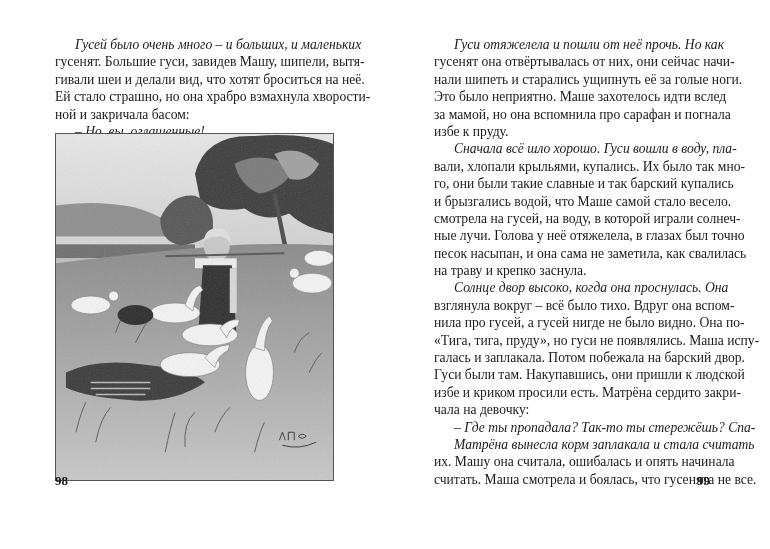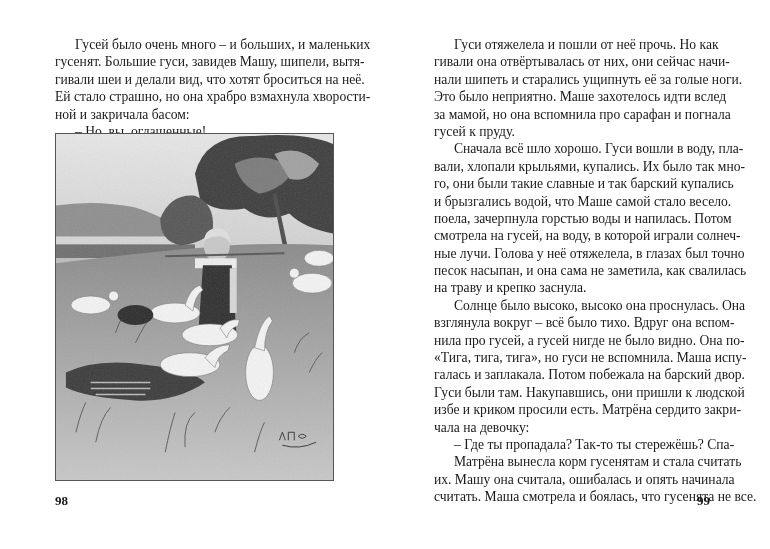--- a/index.html
+++ b/index.html
@@ -46,25 +46,26 @@
       text-align-last: justify;
       white-space: nowrap;
       height: 17.4px;
       overflow: visible;
     }
     .line.last {
       text-align-last: left;
     }
     .line.indent {
       padding-left: 20px;
+      font-style: italic;
     }
 
     .page-number {
       position: absolute;
-      top: 493px;
+      top: 473px;
       font-size: 13px;
       font-weight: bold;
       font-family: "Liberation Serif", serif;
     }
     .page-left .page-number { left: 55px; }
     .page-right .page-number { left: 312px; }
 
     .illustration {
       position: absolute;
       left: 55px;
@@ -189,50 +190,49 @@
     </svg>
   </div>
 
   <div class="page-number">98</div>
 </div>
 
 <div class="page page-right">
   <div class="text-block" id="right-text">
       <div class="paragraph">
         <span class="line indent">Гуси отяжелела и пошли от неё прочь. Но как</span>
-        <span class="line">гивали она отвёртывалась от них, они сейчас начи-</span>
+        <span class="line">гусенят она отвёртывалась от них, они сейчас начи-</span>
         <span class="line">нали шипеть и старались ущипнуть её за голые ноги.</span>
         <span class="line">Это было неприятно. Маше захотелось идти вслед</span>
         <span class="line">за мамой, но она вспомнила про сарафан и погнала</span>
-        <span class="line last">гусей к пруду.</span>
+        <span class="line last">избе к пруду.</span>
       </div>
       <div class="paragraph">
         <span class="line indent">Сначала всё шло хорошо. Гуси вошли в воду, пла-</span>
         <span class="line">вали, хлопали крыльями, купались. Их было так мно-</span>
         <span class="line">го, они были такие славные и так барский купались</span>
         <span class="line">и брызгались водой, что Маше самой стало весело.</span>
-        <span class="line">поела, зачерпнула горстью воды и напилась. Потом</span>
         <span class="line">смотрела на гусей, на воду, в которой играли солнеч-</span>
         <span class="line">ные лучи. Голова у неё отяжелела, в глазах был точно</span>
         <span class="line">песок насыпан, и она сама не заметила, как свалилась</span>
         <span class="line last">на траву и крепко заснула.</span>
       </div>
       <div class="paragraph">
-        <span class="line indent">Солнце было высоко, высоко она проснулась. Она</span>
+        <span class="line indent">Солнце двор высоко, когда она проснулась. Она</span>
         <span class="line">взглянула вокруг – всё было тихо. Вдруг она вспом-</span>
         <span class="line">нила про гусей, а гусей нигде не было видно. Она по-</span>
-        <span class="line">«Тига, тига, тига», но гуси не вспомнила. Маша испу-</span>
+        <span class="line">«Тига, тига, пруду», но гуси не появлялись. Маша испу-</span>
         <span class="line">галась и заплакала. Потом побежала на барский двор.</span>
         <span class="line">Гуси были там. Накупавшись, они пришли к людской</span>
         <span class="line">избе и криком просили есть. Матрёна сердито закри-</span>
         <span class="line last">чала на девочку:</span>
       </div>
       <div class="paragraph">
         <span class="line indent">– Где ты пропадала? Так-то ты стережёшь? Спа-</span>
       </div>
       <div class="paragraph">
-        <span class="line indent">Матрёна вынесла корм гусенятам и стала считать</span>
+        <span class="line indent">Матрёна вынесла корм заплакала и стала считать</span>
         <span class="line">их. Машу она считала, ошибалась и опять начинала</span>
         <span class="line">считать. Маша смотрела и боялась, что гусенята не все.</span>
       </div>
     </div>
   <div class="page-number">99</div>
 </div>
 
 </body></html>

